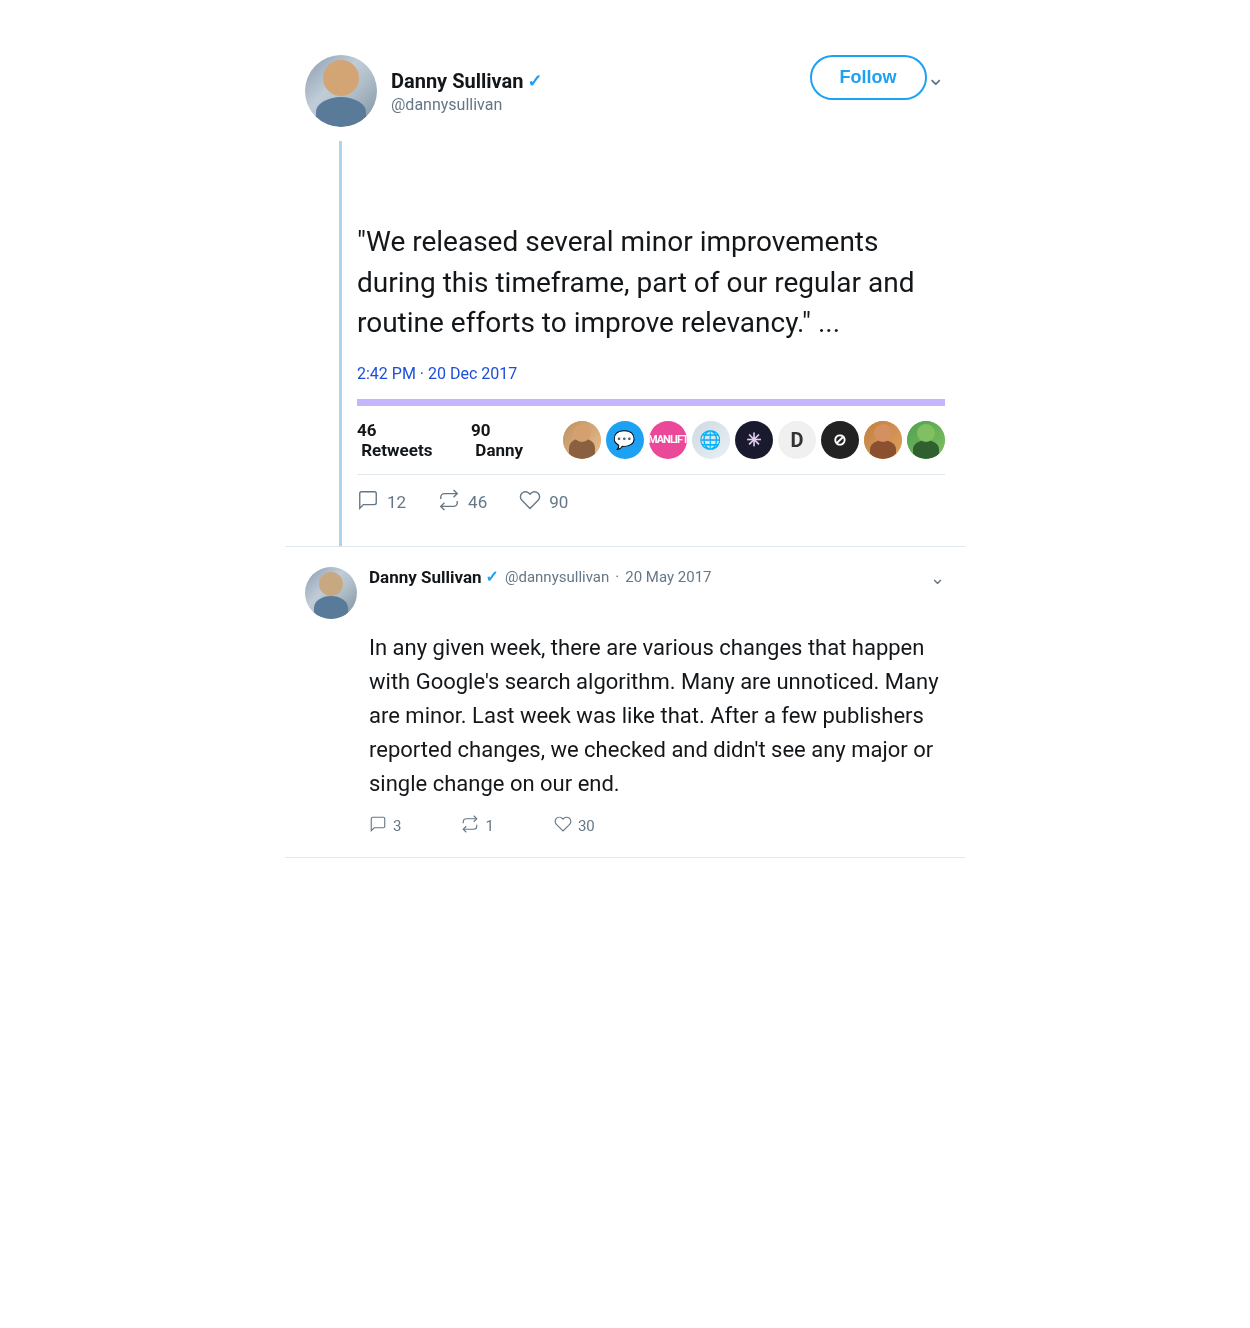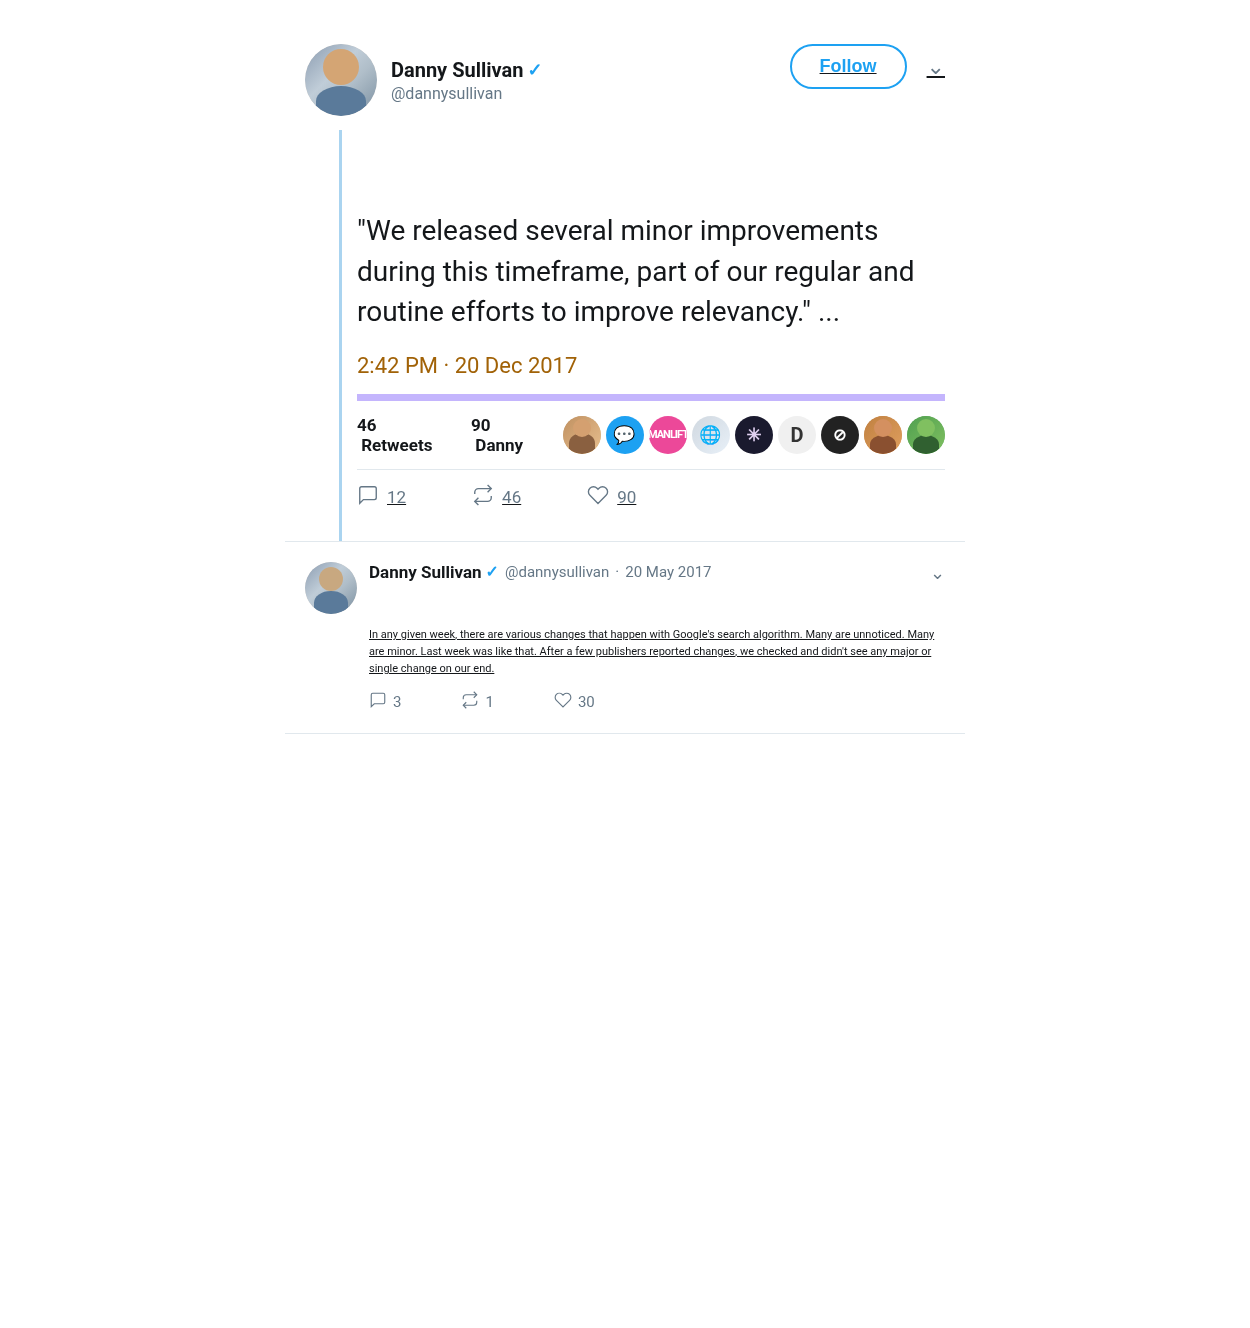--- a/index.html
+++ b/index.html
@@ -6,21 +6,21 @@
     body {
       background: #fff;
       font-family: -apple-system, BlinkMacSystemFont, "Segoe UI", Roboto, Helvetica, Arial, sans-serif;
       color: #14171a;
       max-width: 1250px;
       min-height: 1328px;
     }
 
     .tweet-container {
       max-width: 680px;
-      margin: 4px auto;
+      margin: 15px auto;
       padding: 20px 0;
     }
 
     
     .main-tweet {
       padding: 20px 20px 0 20px;
       border-bottom: 1px solid #e1e8ed;
     }
 
     .tweet-header {
@@ -95,22 +95,21 @@
 
     .username {
       font-size: 16px;
       color: #657786;
       margin-top: 2px;
     }
 
     .tweet-header-right {
       display: flex;
       align-items: center;
-      gap: 20px;
-      text-decoration: underline;
+      gap: 0;
     }
 
     .follow-button {
       border: 2px solid #1da1f2;
       background: #fff;
       color: #1da1f2;
       font-size: 18px;
       font-weight: 700;
       padding: 10px 28px;
       border-radius: 30px;
@@ -151,22 +150,22 @@
     }
 
     .tweet-text {
       font-size: 28px;
       line-height: 1.45;
       color: #14171a;
       margin-bottom: 20px;
     }
 
     .tweet-timestamp {
-      font-size: 22px;
-      color: #a16207;
+      font-size: 16px;
+      color: #1d4ed8;
       margin-bottom: 16px;
     }
 
     
     .stats-row {
       display: flex;
       align-items: center;
       padding: 14px 0;
       border-top: 7px solid #c4b5fd;
       border-bottom: 1px solid #e1e8ed;
@@ -216,22 +215,21 @@
       font-weight: bold;
       width: 100%;
       height: 100%;
     }
 
     
     .actions-row {
       display: flex;
       align-items: flex-start;
       padding: 14px 0;
-      gap: 66px;
-      text-decoration: underline;
+      gap: 32px;
     }
 
     .action-item {
       display: flex;
       align-items: center;
       gap: 8px;
       color: #657786;
       cursor: pointer;
       font-size: 17px;
     }
@@ -312,26 +310,25 @@
       color: #657786;
     }
 
     .reply-chevron {
       color: #657786;
       font-size: 18px;
       cursor: pointer;
     }
 
     .reply-text {
-      font-size: 11px;
+      font-size: 22px;
       line-height: 1.55;
       color: #14171a;
       margin-bottom: 14px;
       margin-left: 64px;
-      text-decoration: underline;
     }
 
     .reply-actions-row {
       display: flex;
       align-items: center;
       gap: 60px;
       margin-left: 64px;
     }
 
     .reply-action-item {

